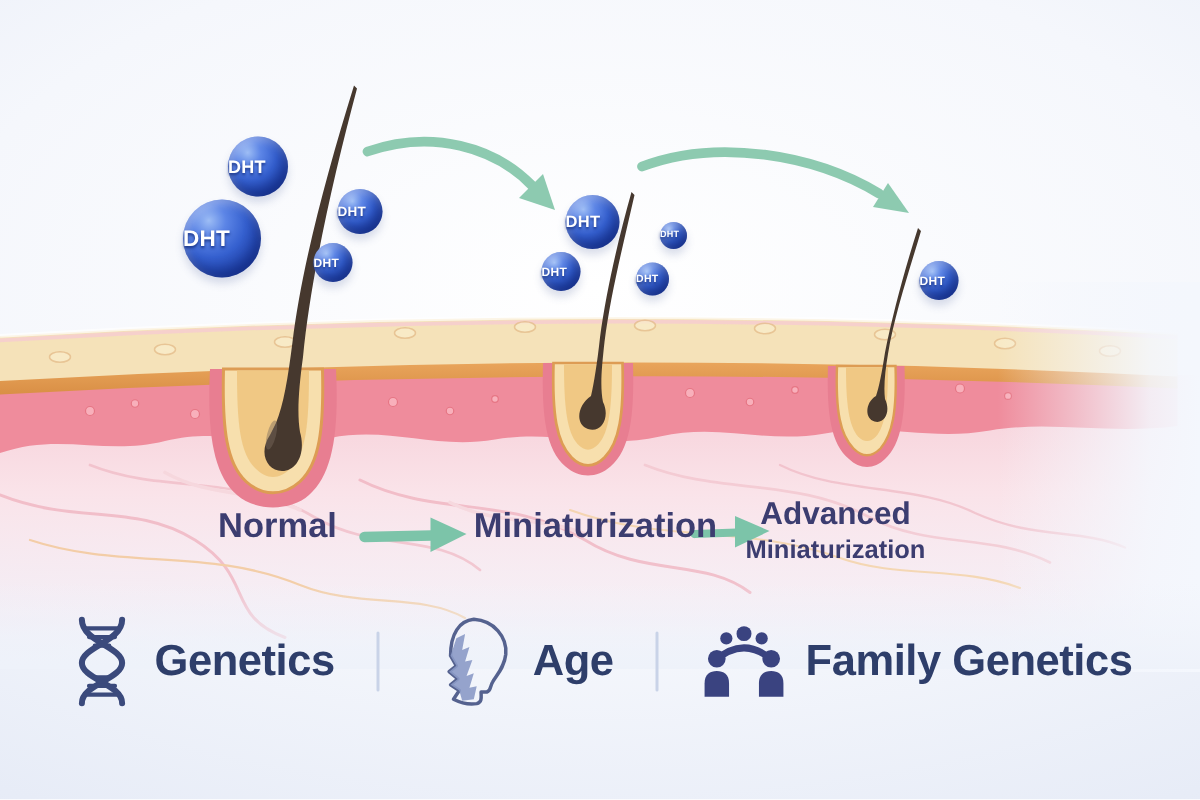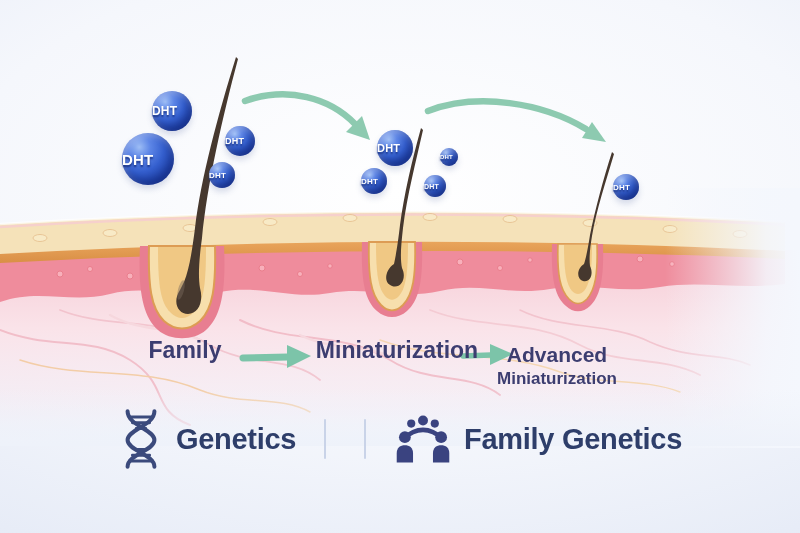--- a/index.html
+++ b/index.html
@@ -9,21 +9,21 @@
   .canvas svg.scene{position:absolute;left:0;top:0;}
   
   .dht{position:absolute;border-radius:50%;display:flex;align-items:center;justify-content:flex-start;
     background:radial-gradient(circle at 33% 27%, #9dbdf5 0%, #5c85e6 22%, #3560cf 48%, #1d3da1 78%, #142e7e 100%);
     box-shadow:inset -3px -5px 8px rgba(12,30,110,.45), inset 2px 3px 6px rgba(255,255,255,.35), 0 4px 6px rgba(70,90,150,.20);
     color:#fff;font-weight:bold;letter-spacing:.2px;text-shadow:0 1.5px 2px rgba(16,40,120,.9);}
   
   .stage{position:absolute;color:#3c3d70;font-weight:bold;text-align:center;}
   .stage-normal{left:110px;top:337px;width:150px;font-size:23px;}
   .stage-mini{left:293px;top:337px;width:208px;font-size:23px;}
-  .stage-adv{left:478px;top:331px;width:158px;margin-top:12px;}
+  .stage-adv{left:478px;top:331px;width:158px;}
   .stage-adv .line1{font-size:21px;font-weight:bold;}
   .stage-adv .line2{font-size:17px;font-weight:bold;margin-top:2px;}
   
   .factors{position:absolute;left:0;top:408px;width:800px;display:flex;justify-content:center;
     align-items:center;gap:18px;color:#2e3e6a;}
   .factor{display:flex;align-items:center;gap:12px;}
   .factor .label{font-size:29px;font-weight:600;letter-spacing:-0.3px;}
   .divider{width:2px;height:40px;background:#c9d3e8;border-radius:2px;margin:0 10px;}
 </style>
 </head>
@@ -179,40 +179,50 @@
   <div class="dht" style="left:440px;top:148px;width:18px;height:18px;font-size:6px;">
       <span>DHT</span>
     </div>
   <div class="dht" style="left:424px;top:175px;width:22px;height:22px;font-size:7px;">
       <span>DHT</span>
     </div>
   <div class="dht" style="left:613px;top:174px;width:26px;height:26px;font-size:8px;">
       <span>DHT</span>
     </div>
 
-  <div class="stage stage-normal">Family</div>
+  <div class="stage stage-normal">Normal</div>
   <div class="stage stage-mini">Miniaturization</div>
   <div class="stage stage-adv">
     <div class="line1">Advanced</div>
     <div class="line2">Miniaturization</div>
   </div>
 
   <div class="factors">
 
     <div class="factor">
       <svg width="46" height="62" viewBox="0 0 48 64" fill="none" stroke="#3b4a7c" stroke-linecap="round">
         <path d="M10,3 C10,18 38,22 38,33 C38,44 10,48 10,61" stroke-width="4.2"></path>
         <path d="M38,3 C38,18 10,22 10,33 C10,44 38,48 38,61" stroke-width="4.2"></path>
         <path d="M12,9 L36,9 M15,15 L33,15 M19,21 L29,21 M19,43 L29,43 M15,49 L33,49 M12,55 L36,55" stroke-width="3"></path>
       </svg>
       <span class="label">Genetics</span>
     </div>
 
     <div class="divider"></div>
 
+    <div class="factor">
+      <svg width="62" height="66" viewBox="0 0 64 68">
+        <path d="M36,5 C50,6 59,17 58,29 C57,38 52,43 49,48 C47,51 48,54 45,55 L41,55
+                 C41,58 42,62 38,63 C32,64 26,62 22,60 L26,54 L20,50 L25,46 L19,41 L24,37 L20,30
+                 C20,15 26,6 36,5 Z" fill="none" stroke="#55628f" stroke-width="2.4" stroke-linejoin="round"></path>
+        <path d="M24,18 L30,15 L28,26 L33,24 L30,34 L35,33 L31,44 L36,42 L33,52 L38,51 L36,60
+                 L28,61 L26,54 L20,50 L25,46 L19,41 L24,37 L20,30 Z" fill="#8b9ac6" opacity="0.9"></path>
+      </svg>
+      <span class="label">Age</span>
+    </div>
 
     <div class="divider"></div>
 
     <div class="factor">
       <svg width="58" height="54" viewBox="0 0 64 52">
         <path d="M10,26 Q32,6 54,26" fill="none" stroke="#3a4380" stroke-width="5" stroke-linecap="round"></path>
         <circle cx="19" cy="9" r="4.5" fill="#3a4380"></circle>
         <circle cx="32" cy="5.5" r="5.5" fill="#3a4380"></circle>
         <circle cx="45" cy="9" r="4.5" fill="#3a4380"></circle>
         <circle cx="12" cy="24" r="6.5" fill="#3a4380"></circle>

